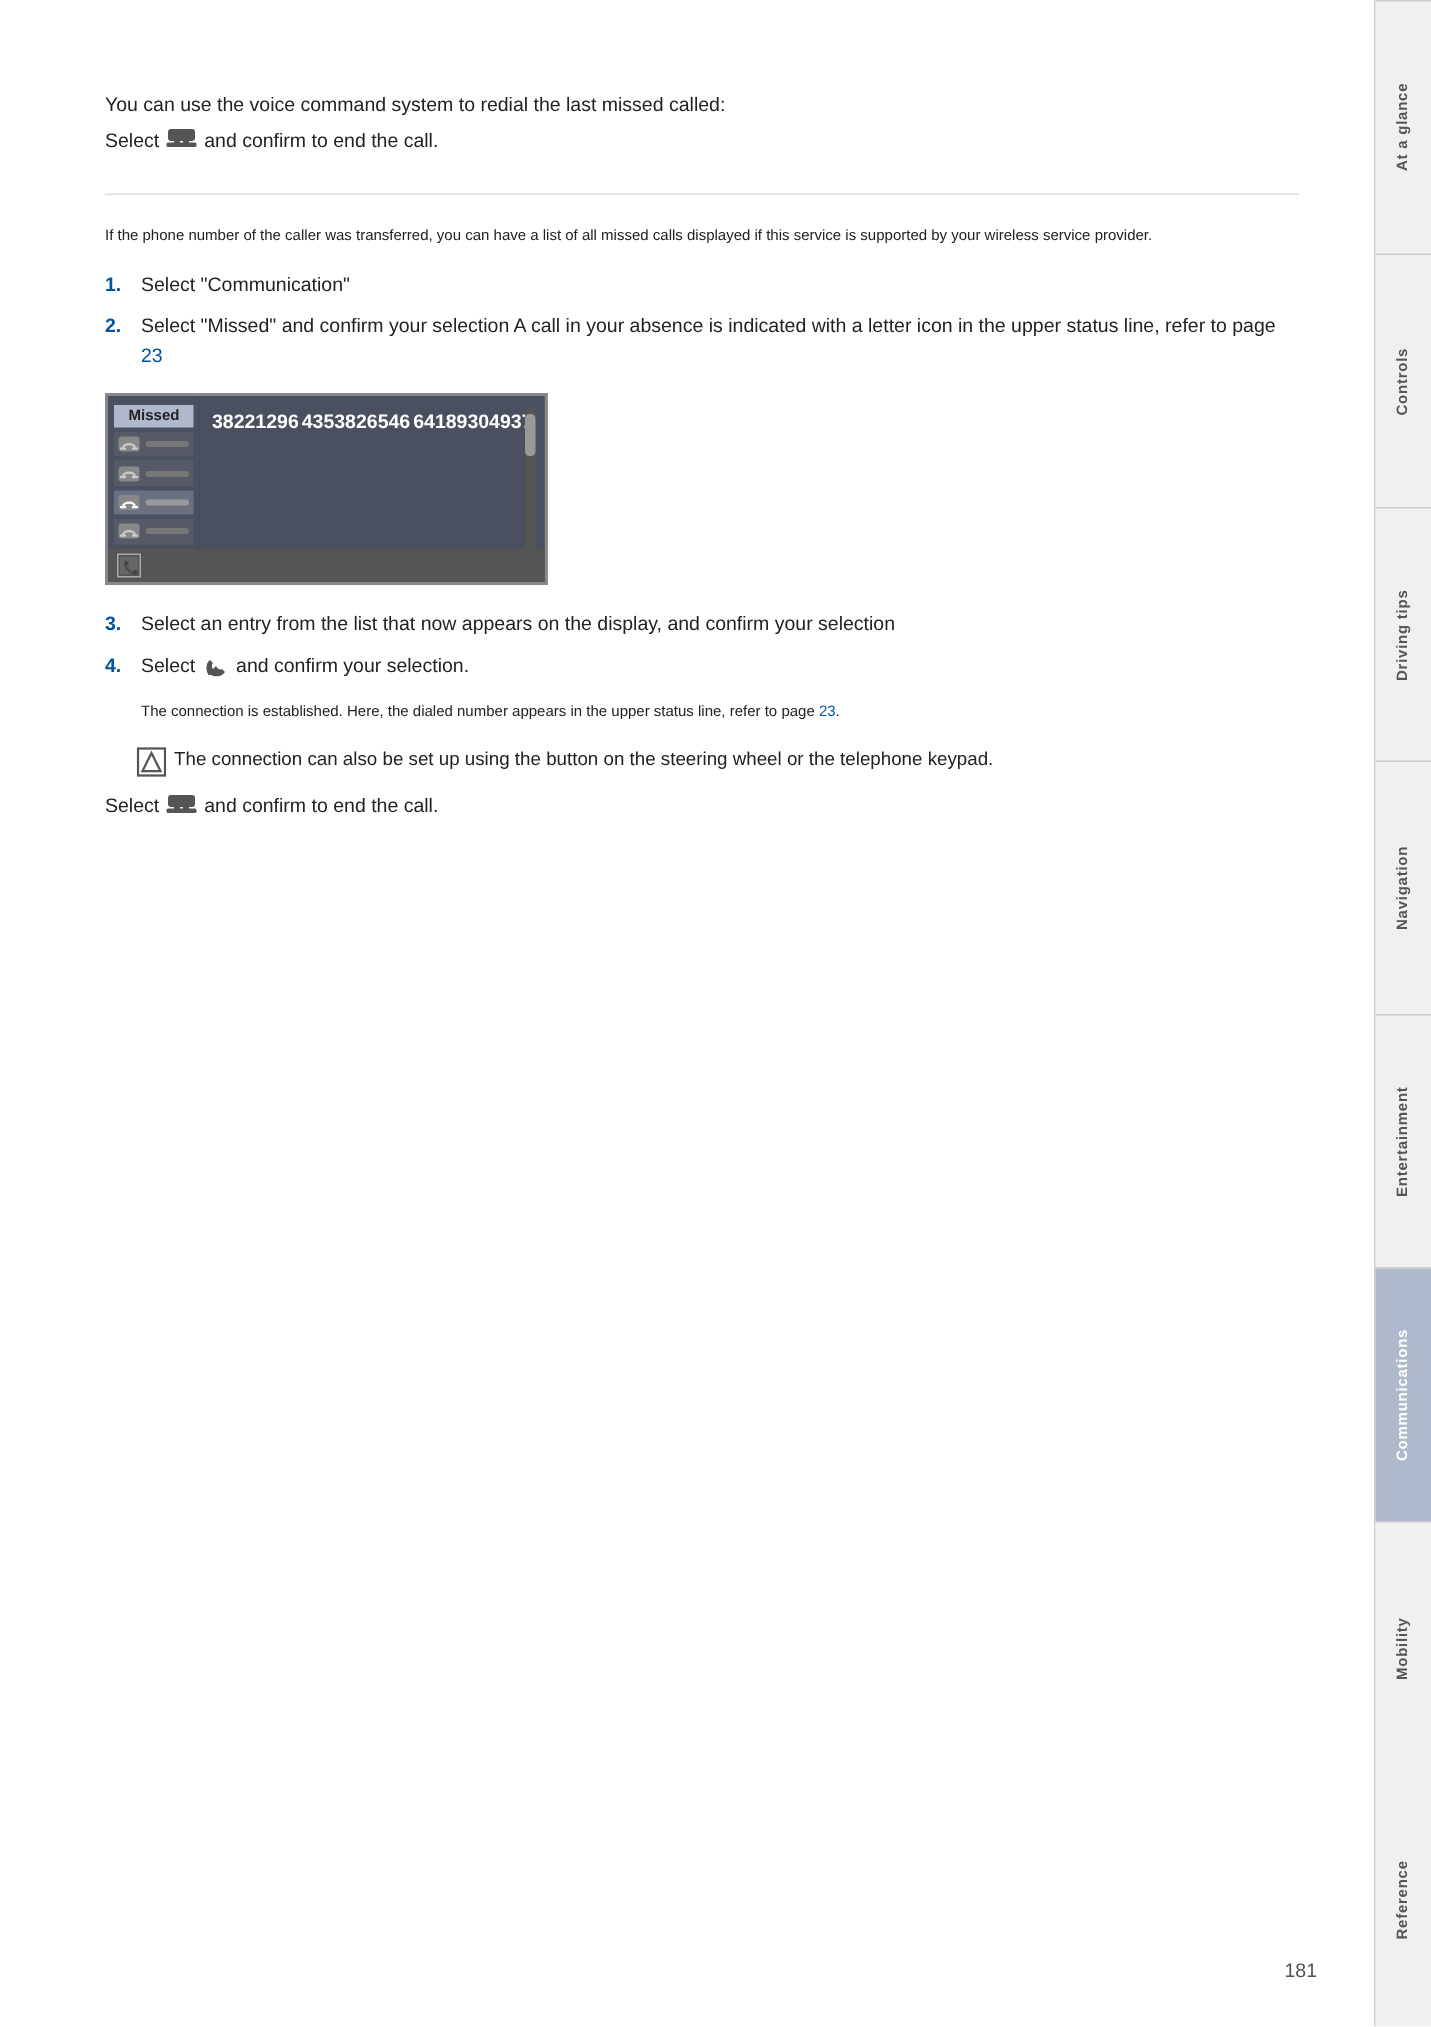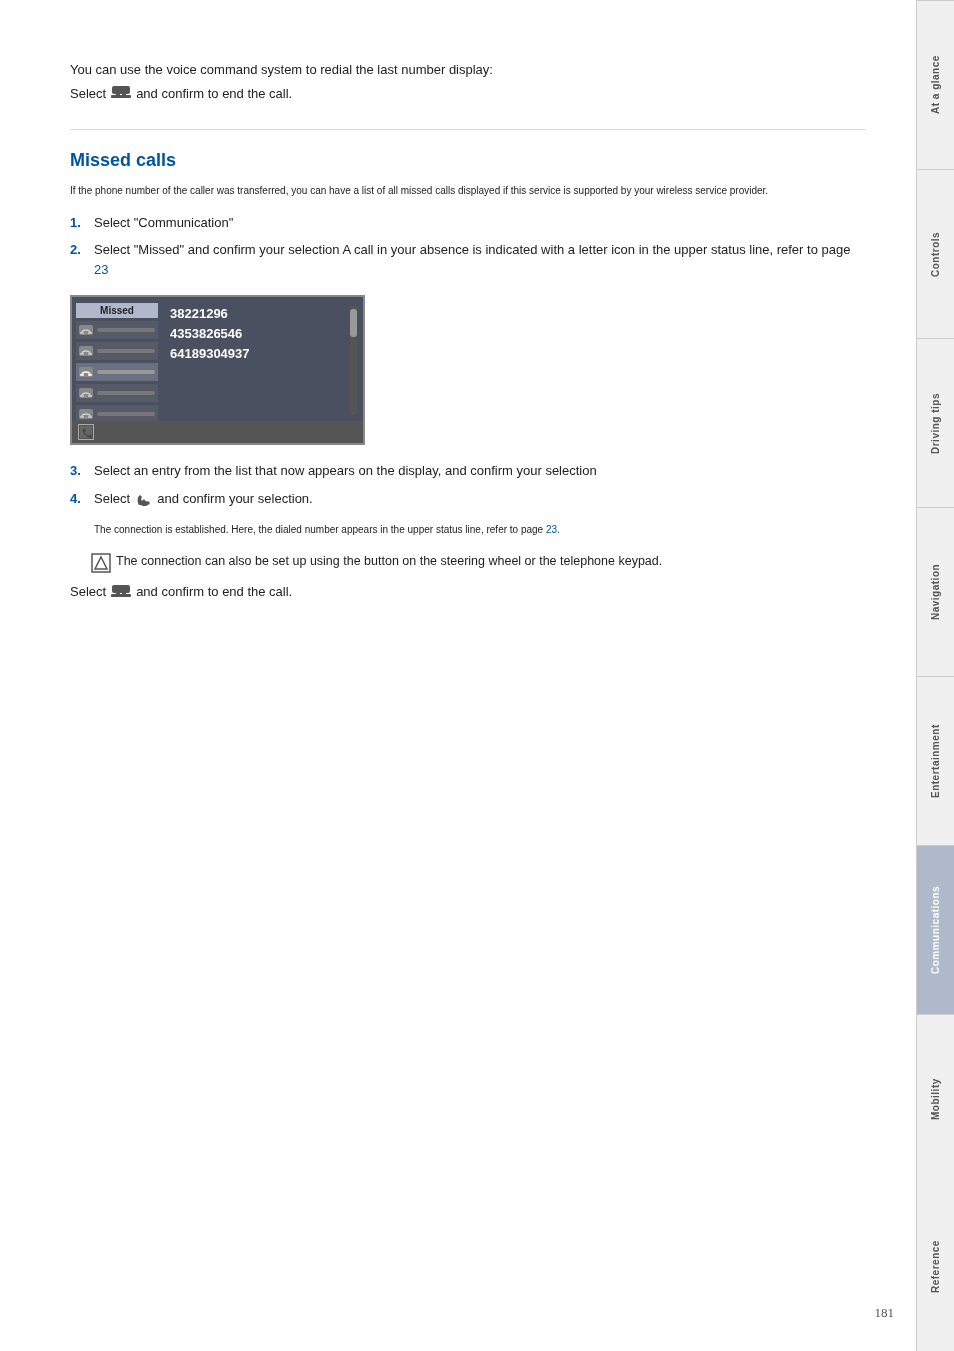--- a/index.html
+++ b/index.html
@@ -123,21 +123,21 @@
       color: #222;
     }
     .list-text a, .link-ref {
       color: #0055a0;
       text-decoration: none;
     }
 
     
     .screen-container {
       width: 295px;
-      height: 150px;
+      height: 128px;
       background: #3a3a3a;
       margin: 16px 0 16px 0;
       border: 2px solid #888;
       position: relative;
       overflow: hidden;
       display: flex;
     }
 
     .screen-left {
       width: 90px;
@@ -170,21 +170,21 @@
       border-radius: 2px;
       display: flex;
       align-items: center;
       justify-content: center;
     }
 
     .screen-right {
       flex: 1;
       background: #4a5060;
       display: flex;
-      flex-direction: column;
+      flex-direction: row;
       padding: 8px 8px;
       justify-content: flex-start;
       gap: 2px;
     }
     .screen-number {
       color: #ffffff;
       font-size: 13px;
       font-weight: bold;
       line-height: 1.4;
     }
@@ -256,24 +256,23 @@
     .note-text {
       font-size: 12.5px;
       line-height: 1.5;
       color: #222;
     }
 
     
     .page-number {
       position: absolute;
       bottom: 30px;
-      right: 60px;
+      right: 76px;
       font-size: 13px;
       color: #555;
-      font-family: Liberation Serif, serif;
     }
 
     .divider-line {
       border: none;
       border-top: 1px solid #ddd;
       margin: 10px 0 20px 0;
     }
   </style>
 </head>
 <body>
@@ -284,38 +283,37 @@
   <div class="sidebar-tab">Driving tips</div>
   <div class="sidebar-tab">Navigation</div>
   <div class="sidebar-tab">Entertainment</div>
   <div class="sidebar-tab active">Communications</div>
   <div class="sidebar-tab">Mobility</div>
   <div class="sidebar-tab">Reference</div>
 </div>
 
 <div class="main-content">
 
-  <p class="intro-text">You can use the voice command system to redial the last number display:</p>
+  <p class="intro-text">You can use the voice command system to redial the last missed called:</p>
 
 
   <div class="confirm-line">
     <span>Select</span>
 
     <svg width="22" height="14" viewBox="0 0 22 14">
       <rect x="2" y="0" width="18" height="8" rx="2" fill="#555"></rect>
       <rect x="6" y="7" width="4" height="5" rx="1" fill="#555"></rect>
       <rect x="12" y="7" width="4" height="5" rx="1" fill="#555"></rect>
       <rect x="1" y="9" width="20" height="3" rx="1" fill="#555"></rect>
     </svg>
     <span>and confirm to end the call.</span>
   </div>
 
   <hr class="divider-line">
 
-  <h2 class="missed-calls-heading">Missed calls</h2>
 
   <p class="body-text">If the phone number of the caller was transferred, you can have a list of all missed calls displayed if this service is supported by your wireless service provider.</p>
 
   <ol class="numbered-list">
     <li>
       <span class="list-num">1.</span>
       <span class="list-text">Select "Communication"</span>
     </li>
     <li>
       <span class="list-num">2.</span>

